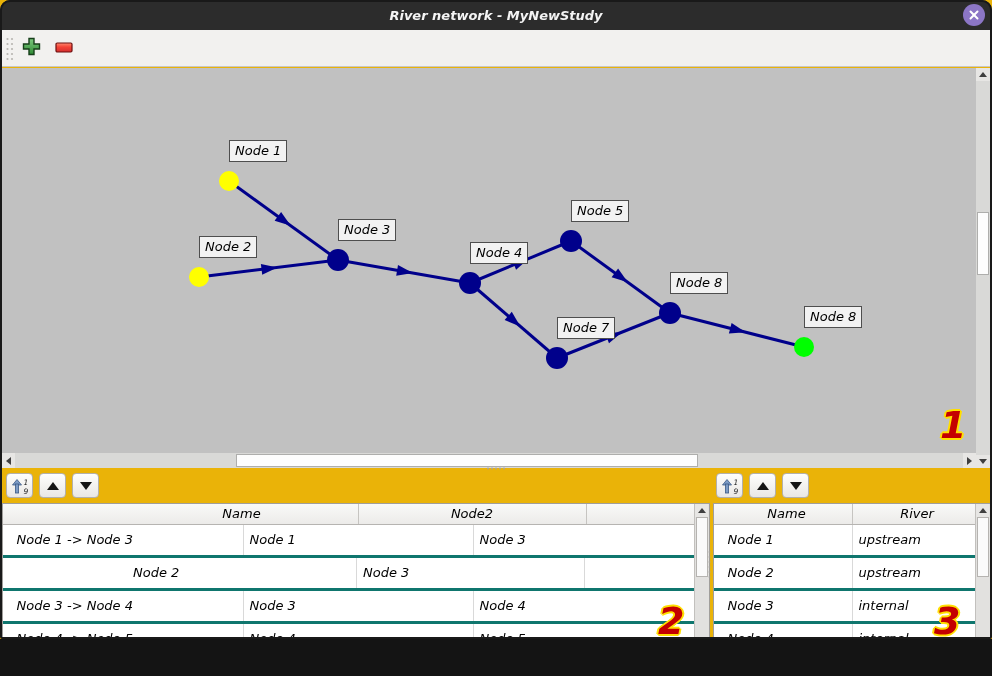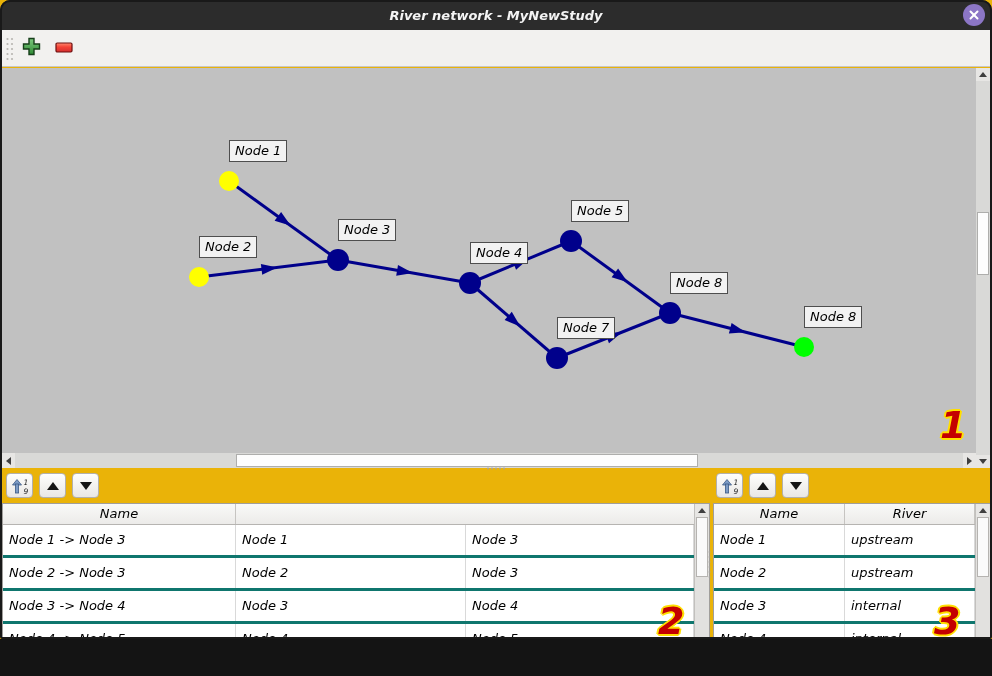--- a/index.html
+++ b/index.html
@@ -32,21 +32,21 @@
   .tri-left{width:0;height:0;border-top:4px solid transparent;border-bottom:4px solid transparent;border-right:5px solid #3f3f3f;}
   .tri-right{width:0;height:0;border-top:4px solid transparent;border-bottom:4px solid transparent;border-left:5px solid #3f3f3f;}
 
   
   .tbtn{position:absolute;top:473px;width:27px;height:25px;border:1px solid #b2b0ac;border-radius:4px;background:linear-gradient(#fefefd,#e9e7e4);display:flex;align-items:center;justify-content:center;box-sizing:border-box;cursor:pointer;}
   .tri-up-b{width:0;height:0;border-left:6px solid transparent;border-right:6px solid transparent;border-bottom:8px solid #141414;}
   .tri-down-b{width:0;height:0;border-left:6px solid transparent;border-right:6px solid transparent;border-top:8px solid #141414;}
 
   
   .ttable{position:absolute;top:503px;height:151px;background:#fff;border:1px solid #a09e9b;box-sizing:border-box;overflow:hidden;}
-  .trow{display:flex;}
+  .trow{display:flex;justify-content:center;}
   .thead{height:20px;background:linear-gradient(#f9f9f8,#ecebe9);border-bottom:1px solid #b6b4b1;}
   .th{font-size:13px;color:#000;text-align:center;line-height:19px;border-right:1px solid #c6c4c1;box-sizing:border-box;flex:none;cursor:pointer;}
   .tbody{height:30px;background:#fff;border-bottom:3px solid #0f766e;}
   .tcell{font-size:13px;color:#000;line-height:29px;padding-left:6px;border-right:1px solid #d9d9d9;box-sizing:border-box;flex:none;white-space:nowrap;overflow:hidden;}
   .filler{height:9px;border-bottom:none;}
   .tscroll{position:absolute;right:0;top:0;width:15px;height:149px;background:#e2e1df;border-left:1px solid #c2c0bd;box-sizing:border-box;}
   .tthumb{position:absolute;left:1px;width:12px;top:13px;height:60px;background:#fafafa;border:1px solid #b5b3b0;box-sizing:border-box;cursor:pointer;}
 
   
   .statusbar{position:absolute;left:2px;top:655px;width:988px;height:19px;background:#edecea;border-top:1px solid #d3d1ce;box-sizing:border-box;}
@@ -208,28 +208,28 @@
       <div class="sb-btn" style="left:0;top:0;width:13px;height:13px;">
           <span class="tri-up"></span>
         </div>
       <div class="tthumb"></div>
       <div class="sb-btn" style="left:0;bottom:0;width:13px;height:13px;">
           <span class="tri-down"></span>
         </div>
     </div>
   <div class="trow thead">
         <div class="th" style="width: 233px;">Name</div>
+        <div class="th" style="width: 228px;">Node2</div>
       </div>
       <div class="trow tbody">
         <div class="tcell" style="width: 233px;">Node 1 -&gt; Node 3</div>
         <div class="tcell" style="width: 230px;">Node 1</div>
         <div class="tcell" style="width: 228px;">Node 3</div>
       </div>
       <div class="trow tbody">
-        <div class="tcell" style="width: 233px;">Node 2 -&gt; Node 3</div>
         <div class="tcell" style="width: 230px;">Node 2</div>
         <div class="tcell" style="width: 228px;">Node 3</div>
       </div>
       <div class="trow tbody">
         <div class="tcell" style="width: 233px;">Node 3 -&gt; Node 4</div>
         <div class="tcell" style="width: 230px;">Node 3</div>
         <div class="tcell" style="width: 228px;">Node 4</div>
       </div>
       <div class="trow tbody">
         <div class="tcell" style="width: 233px;">Node 4 -&gt; Node 5</div>

